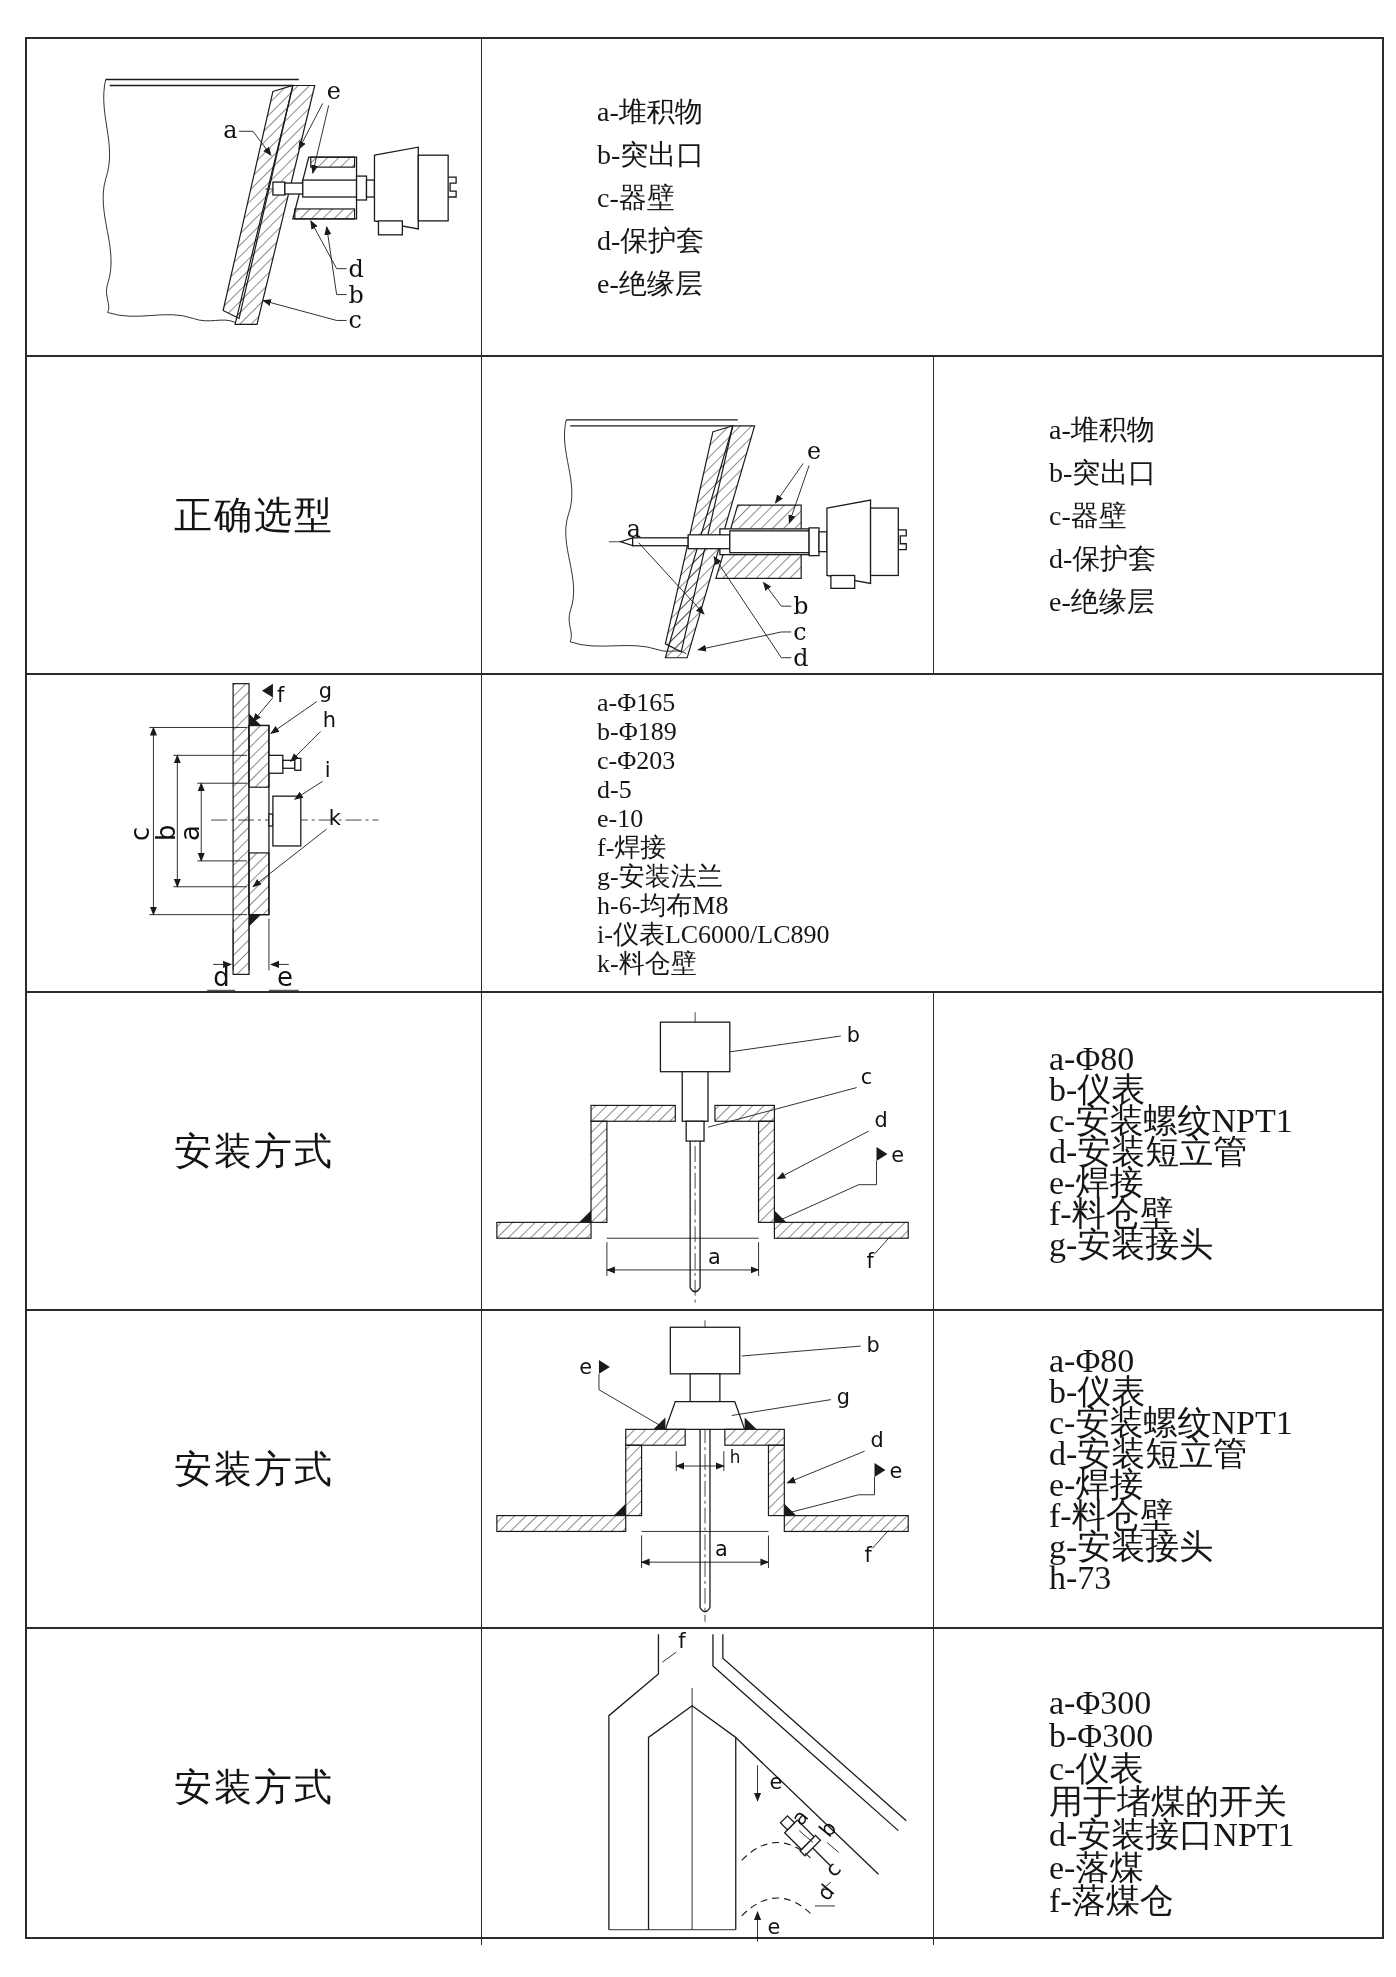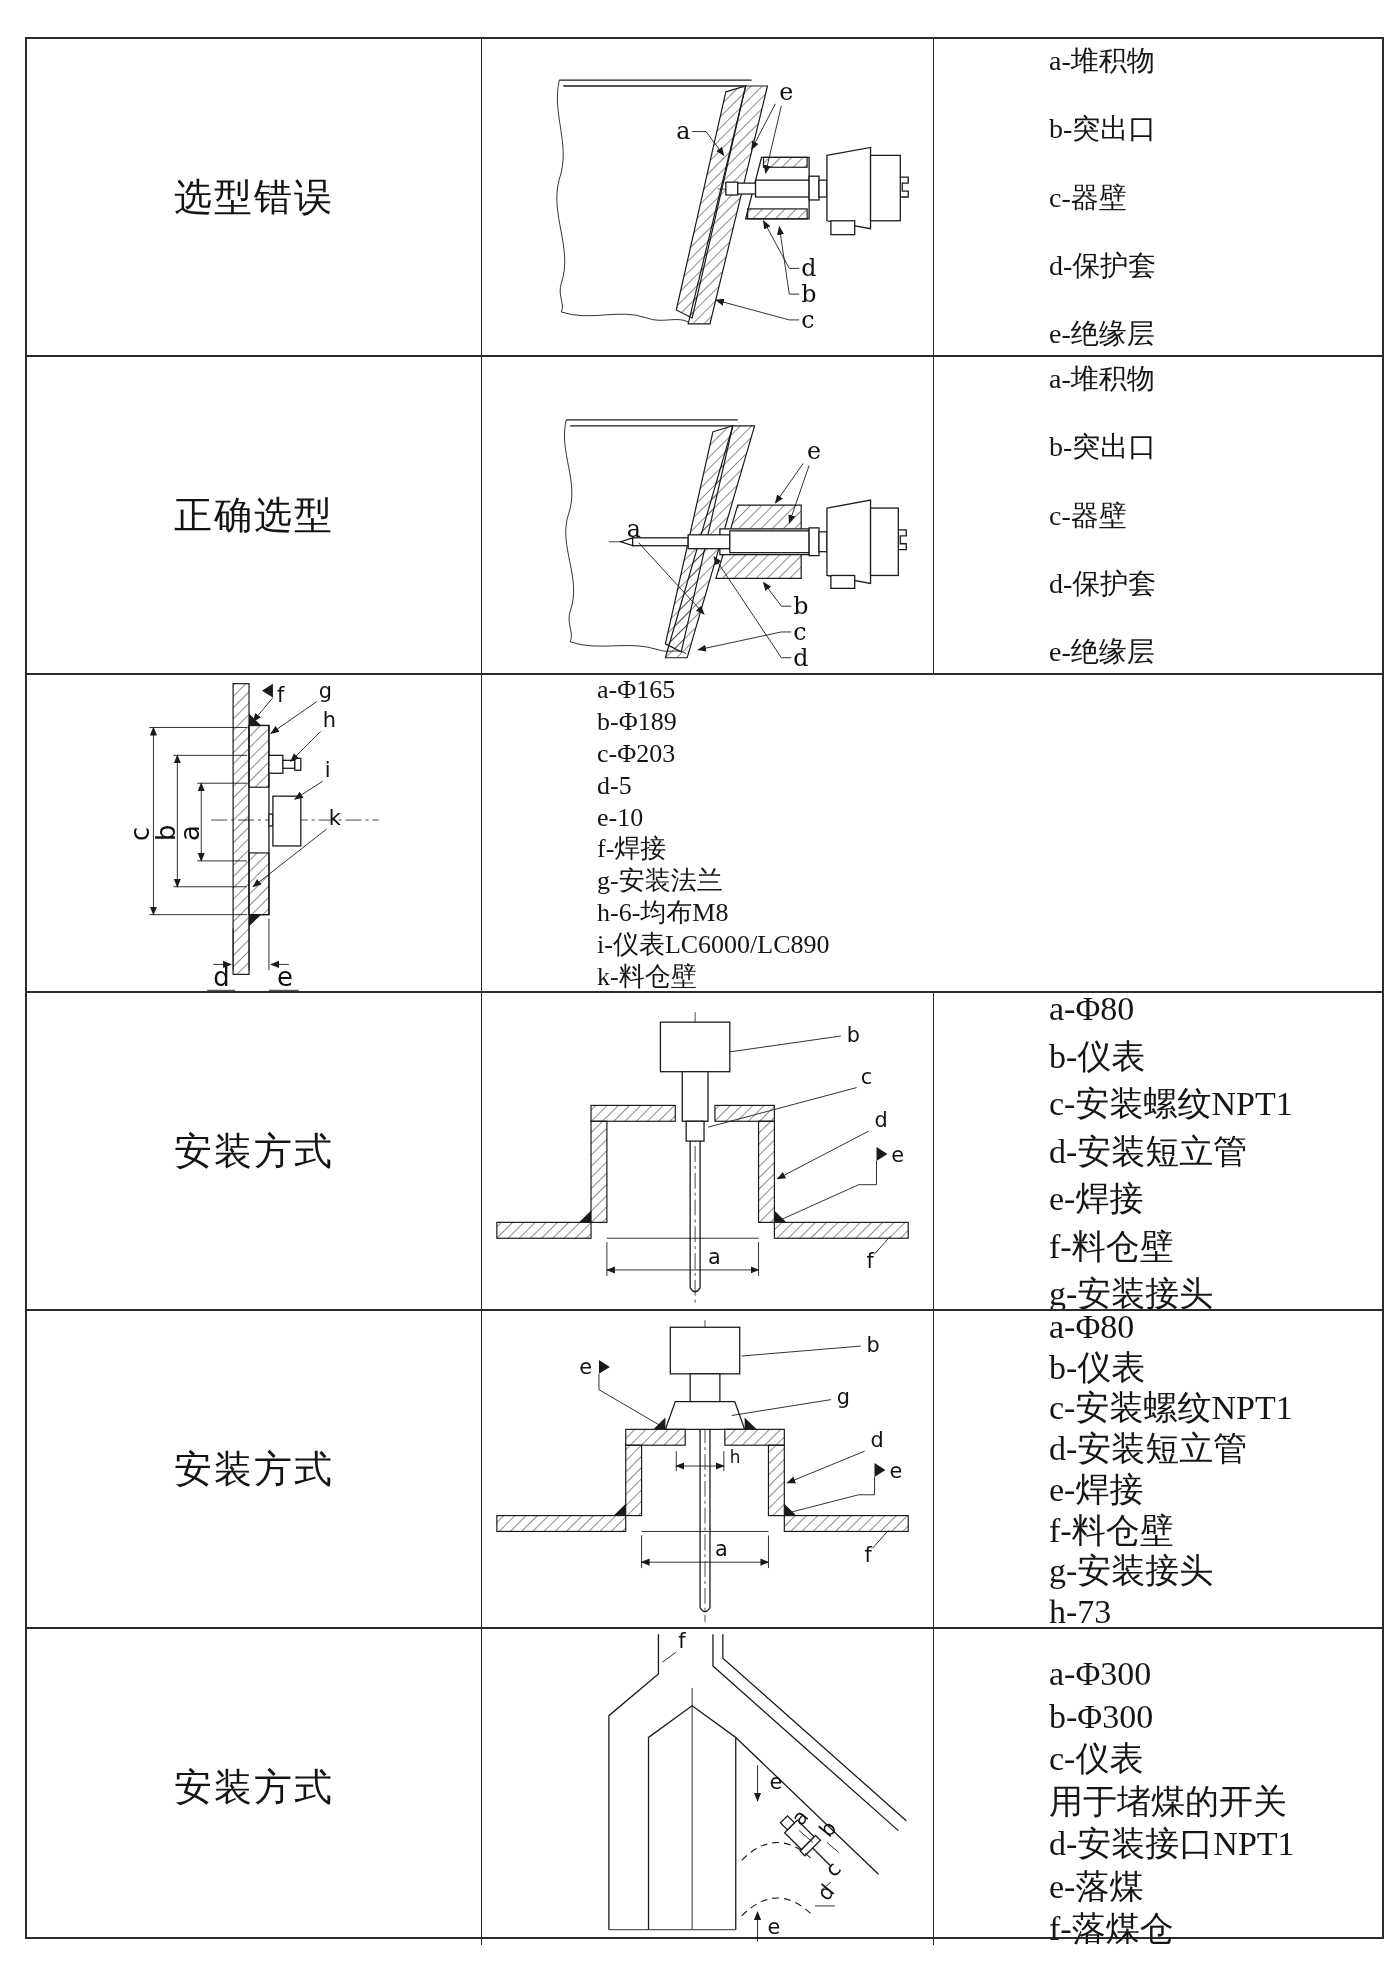--- a/index.html
+++ b/index.html
@@ -4,21 +4,21 @@
 <style>
   html,body{margin:0;padding:0;background:#fff;}
   #page{position:relative;width:1396px;height:1977px;background:#ffffff;overflow:hidden;
         font-family:"Liberation Serif","DejaVu Serif",serif;color:#111;}
   #doc-table{position:absolute;left:25px;top:37px;width:1355px;height:1898px;
              display:grid;grid-template-rows:repeat(6,1fr);
              border:2px solid #2b2b2b;}
   .row{display:grid;grid-template-columns:455px 452px 1fr;border-bottom:2px solid #2b2b2b;}
   .row:last-child{border-bottom:none;}
   .cell{position:relative;border-right:1.6px solid #2b2b2b;overflow:hidden;}
-  .cell:last-child{border-right:none;justify-content:space-between;}
+  .cell:last-child{border-right:none;}
   .label-cell{display:flex;align-items:center;justify-content:center;
               font-size:38px;letter-spacing:2px;color:#141414;}
   .diagram-cell{display:flex;align-items:center;justify-content:center;}
   .legend{display:flex;flex-direction:column;justify-content:center;
           padding-left:115px;font-size:34px;line-height:31px;color:#161616;}
   .legend.loose{font-size:28px;line-height:43px;}
   .legend.tight{font-size:26px;line-height:29px;}
   .legend.mid{line-height:33px;margin-top:28px;}
   .legend-line{white-space:nowrap;}
   svg{display:block;}
@@ -45,21 +45,20 @@
     <marker id="ar" viewBox="0 0 10 10" refX="9" refY="5" markerWidth="10" markerHeight="10" orient="auto-start-reverse">
       <path d="M0,1 L10,5 L0,9 z" fill="#1a1a1a"></path>
     </marker>
   </defs>
 </svg>
 
 <div id="page">
 <div id="doc-table">
 
   <div class="row">
-    <div class="cell label-cell">选型错误</div>
     <div class="cell diagram-cell">
       <svg viewBox="0 0 455 316" width="453" height="316">
         <g>
           <path class="ln" d="M78,40 H272"></path>
               <path class="ln" d="M82,46 H266"></path>
           <path class="thin" d="M78,40 C70,75 90,105 78,140 C68,175 92,210 80,245 C76,258 84,266 80,274"></path>
           <path class="thin" d="M80,274 C110,284 138,270 166,280 C182,286 196,278 208,284"></path>
           <polygon class="hatchf" points="266,46 288,46 230,286 208,286"></polygon>
           <polygon class="hatchf" points="246,52 266,46 212,280 196,272"></polygon>
         </g>

